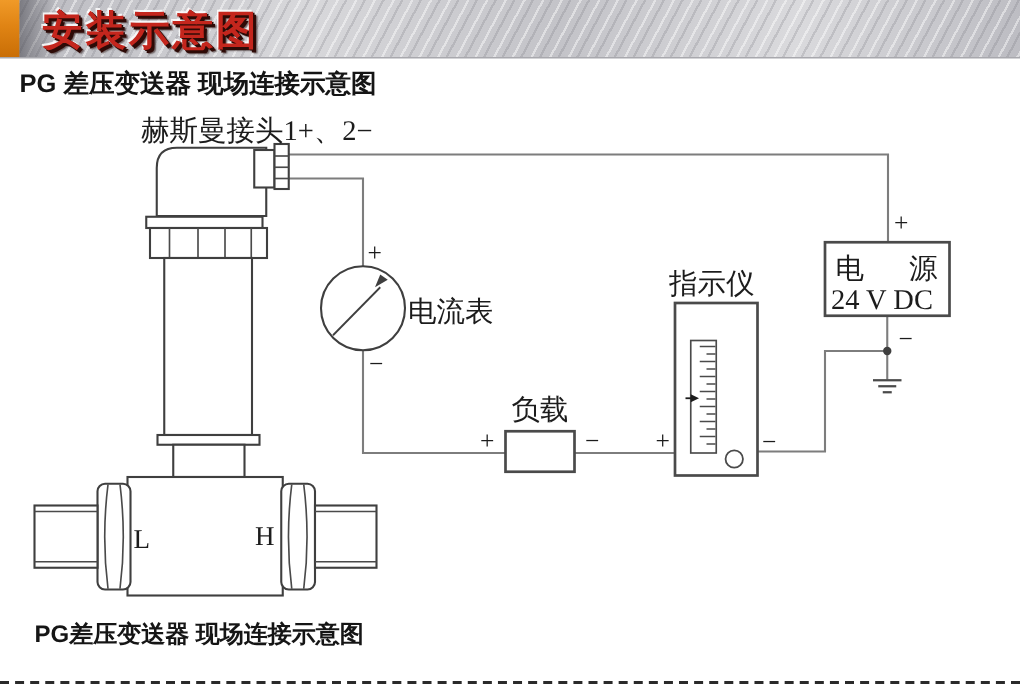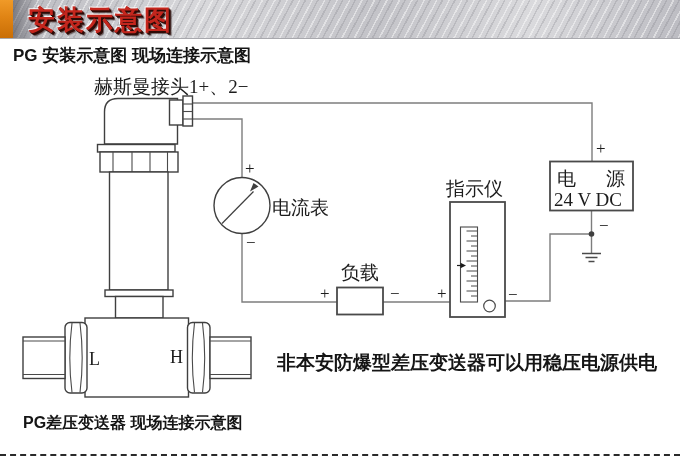--- a/index.html
+++ b/index.html
@@ -44,22 +44,21 @@
 <body>
 
 <div id="stage">
 
   <div class="banner">
     <div class="banner-accent"></div>
     <div class="banner-shade"></div>
     <div class="banner-title">安装示意图</div>
   </div>
 
-  <div class="heading-top">PG 安装示意图 现场连接示意图</div>
-  <div class="note-text">非本安防爆型差压变送器可以用稳压电源供电</div>
+  <div class="heading-top">PG 差压变送器 现场连接示意图</div>
   <div class="heading-bottom">PG差压变送器 现场连接示意图</div>
   <div class="bottom-divider"></div>
 
   <svg width="680" height="463" viewBox="0 0 680 463">
 
     <g>
       <path class="wire" d="M192,103 H592 V161.5"></path>
       <path class="wire" d="M192,119 H242 V177.5"></path>
       <path class="wire" d="M242,233.5 V302 H337"></path>
       <path class="wire" d="M383,302 H450"></path>

